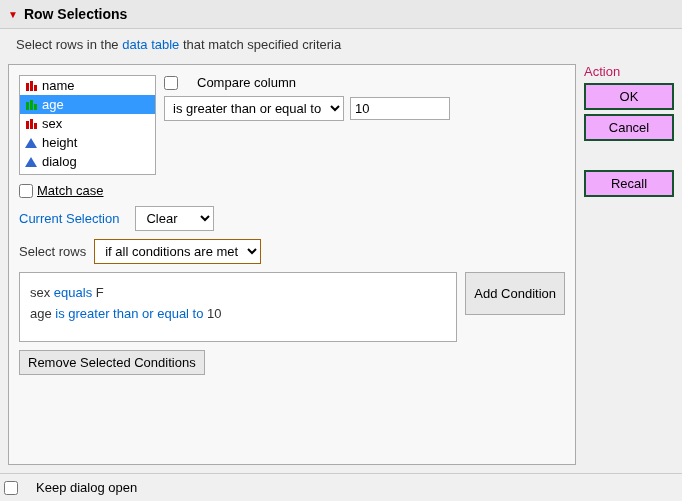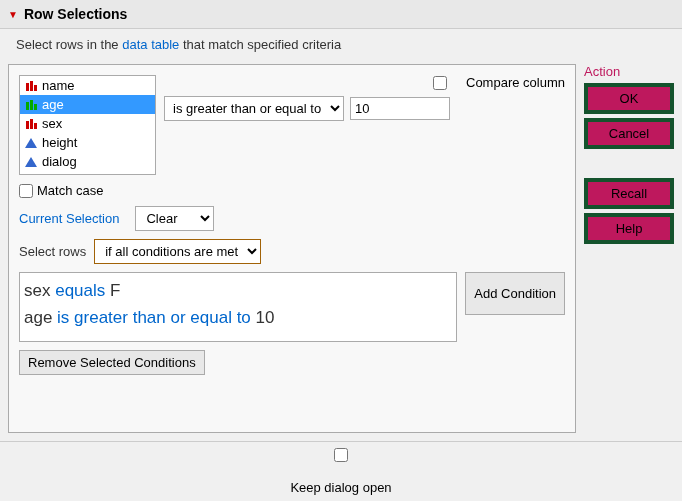--- a/index.html
+++ b/index.html
@@ -77,22 +77,22 @@
       color: #be185d;
     }
 
     .action-buttons {
       display: flex;
       flex-direction: column;
       gap: 4px;
     }
 
     .action-btn {
-      background: #be185d;
-      border: 4px solid #14532d;
+      background: #f0abfc;
+      border: 2px solid #14532d;
       padding: 4px 8px;
       cursor: pointer;
       font-size: 13px;
       text-align: center;
       min-width: 70px;
     }
 
     .row1 {
       display: flex;
       gap: 8px;
@@ -141,21 +141,21 @@
       display: flex;
       align-items: center;
       gap: 6px;
     }
 
     .compare-checkbox-row {
       display: flex;
       align-items: center;
       gap: 19px;
       font-size: 13px;
-      justify-content: flex-end;
+      justify-content: flex-start;
     }
 
     .operator-select {
       padding: 3px 4px;
       border: 1px solid #aaa;
       background: #fff;
       font-size: 13px;
       min-width: 180px;
     }
 
@@ -164,20 +164,21 @@
       padding: 3px 4px;
       width: 100px;
       font-size: 13px;
     }
 
     .match-case-row {
       display: flex;
       align-items: center;
       gap: 4px;
       font-size: 13px;
+      text-decoration: underline;
     }
 
     .current-selection-row {
       display: flex;
       align-items: center;
       gap: 16px;
       font-size: 13px;
     }
 
     .current-selection-label {
@@ -215,22 +216,22 @@
       display: flex;
       gap: 8px;
       align-items: flex-start;
     }
 
     .conditions-list {
       flex: 1;
       border: 1px solid #aaa;
       background: #fff;
       height: 70px;
-      padding: 4px;
-      font-size: 17px;
+      padding: 10px;
+      font-size: 13px;
       overflow-y: auto;
     }
 
     .condition-line {
       line-height: 1.6;
       color: #333;
     }
 
     .condition-line span.blue {
       color: #0066cc;
@@ -255,21 +256,20 @@
       font-size: 13px;
       align-self: flex-start;
     }
 
     .bottom-bar {
       padding: 6px 4px;
       display: flex;
       align-items: center;
       gap: 18px;
       font-size: 13px;
-      flex-direction: column;
     }
 
     input[type="checkbox"] {
       width: 14px;
       height: 14px;
     }
 
     .divider {
       border: none;
       border-top: 1px solid #ccc;
@@ -385,21 +385,20 @@
       <button class="remove-btn">Remove Selected Conditions</button>
 
     </div>
 
     <div class="action-panel">
       <div class="action-label">Action</div>
       <div class="action-buttons">
         <button class="action-btn">OK</button>
         <button class="action-btn">Cancel</button>
         <button class="action-btn" style="margin-top:25px;">Recall</button>
-        <button class="action-btn">Help</button>
       </div>
     </div>
   </div>
 
   <hr class="divider">
   <div class="bottom-bar">
     <input type="checkbox" style="">
     <label>Keep dialog open</label>
   </div>
 </div>

